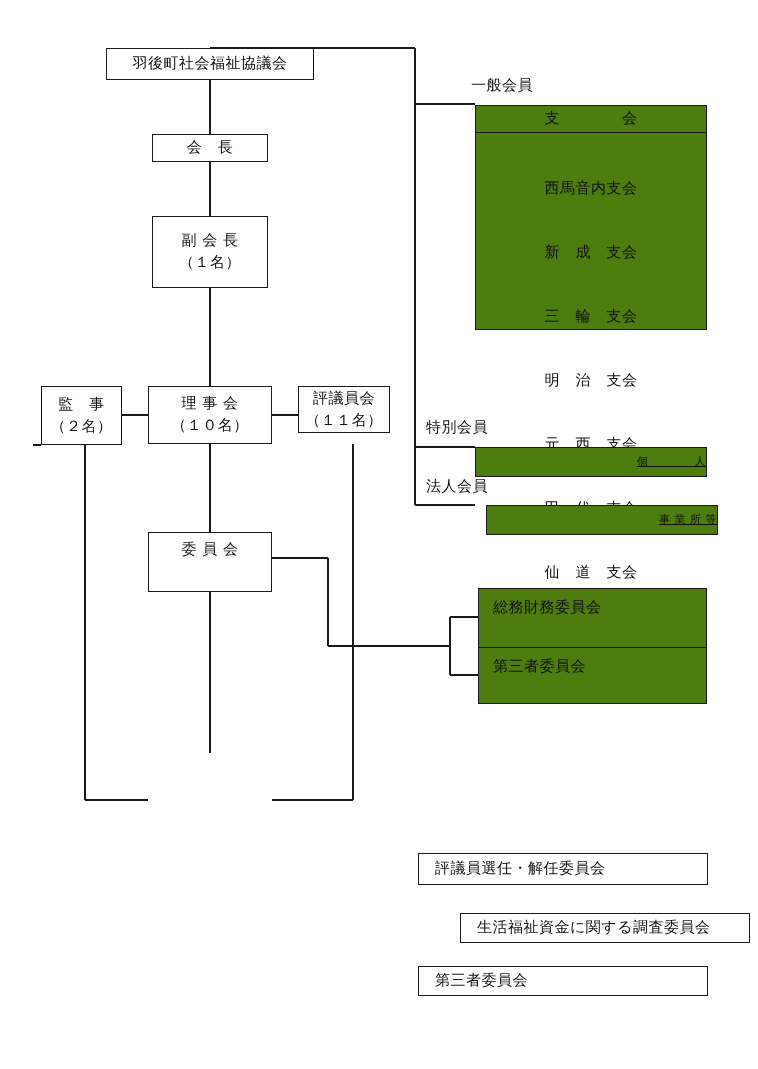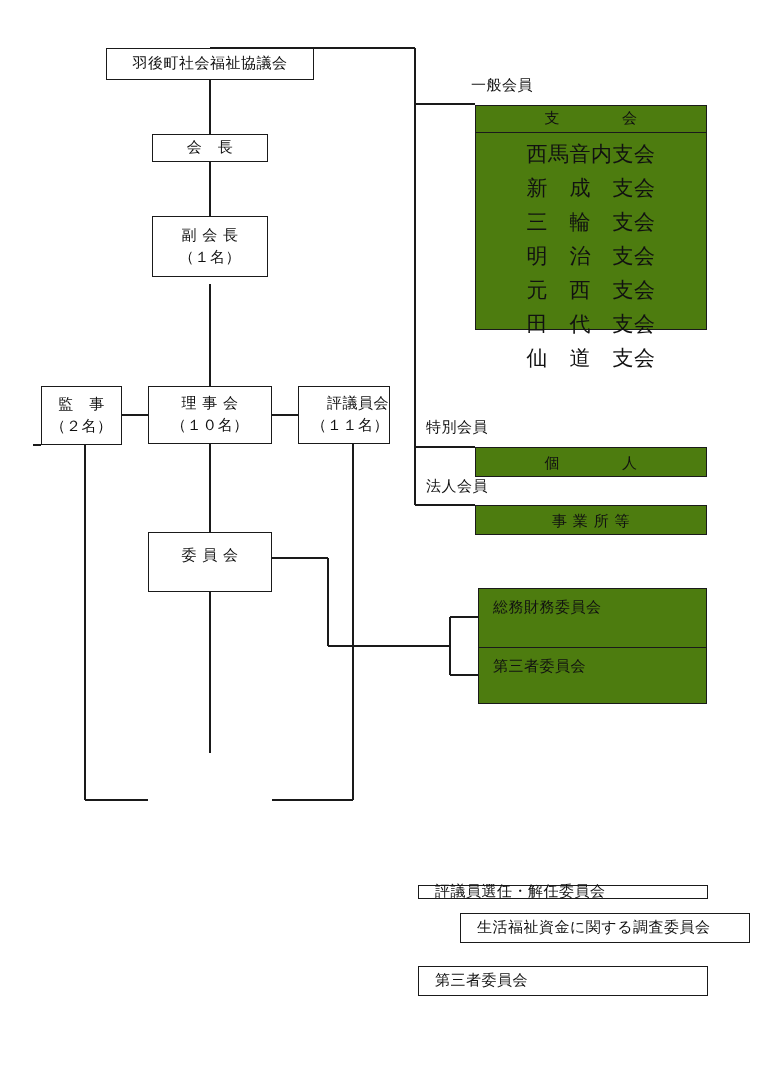--- a/index.html
+++ b/index.html
@@ -31,21 +31,21 @@
     align-items:center;
     justify-content:center;
     line-height:1.45;
     font-size:15px;
     letter-spacing:0.5px;
     white-space:pre;
     z-index:3;
   }
   .box.top-text{
     justify-content:flex-start;
-    padding-top:12px;
+    padding-top:6px;
   }
   .box.left-text{
     align-items:flex-start;
     padding-left:16px;
   }
   .plain-label{
     position:absolute;
     font-size:15px;
     letter-spacing:0.5px;
     white-space:pre;
@@ -67,31 +67,33 @@
     font-size:15px;
     letter-spacing:0.5px;
     white-space:pre;
     padding:3px 0 4px 0;
   }
   .tbl-body{
     padding:4px 0 6px 0;
   }
   .tbl-row{
     text-align:center;
-    font-size:21px;
+    font-size:15px;
     letter-spacing:0.5px;
     white-space:pre;
     padding:3px 0;
+    margin-top:39px;
   }
   .tbl-one{
-    text-align:center;
-    font-size:15px;
+    text-align:right;
+    font-size:11px;
     letter-spacing:0.5px;
     white-space:pre;
     padding:6px 0 7px 0;
+    text-decoration:underline;
   }
   .cmt-cell{
     box-sizing:border-box;
     font-size:15px;
     letter-spacing:0.5px;
     white-space:pre;
     padding:9px 0 0 14px;
   }
   .cmt-cell.divider{
     border-top:1.6px solid #1a1a1a;
@@ -146,36 +148,36 @@
   </svg>
 
   <div class="box" style="left:106px;top:48px;width:208px;height:32px;text-align:center;">
     <span>羽後町社会福祉協議会</span>
   </div>
 
   <div class="box" style="left:152px;top:134px;width:116px;height:28px;">
     <span>会　長</span>
   </div>
 
-  <div class="box" style="left:152px;top:216px;width:116px;height:61px;">
+  <div class="box" style="left:152px;top:216px;width:116px;height:72px;">
     <span>副 会 長</span>
     <span>（１名）</span>
   </div>
 
   <div class="box" style="left:41px;top:386px;width:81px;height:59px;">
     <span>監　事</span>
     <span>（２名）</span>
   </div>
 
   <div class="box" style="left:148px;top:386px;width:124px;height:58px;">
     <span>理 事 会</span>
     <span>（１０名）</span>
   </div>
 
-  <div class="box" style="left:298px;top:386px;width:92px;height:58px;align-items:flex-end;">
+  <div class="box" style="left:298px;top:386px;width:92px;height:47px;">
     <span>評議員会</span>
     <span>（１１名）</span>
   </div>
 
   <div class="box top-text" style="left:148px;top:532px;width:124px;height:60px;">
     <span>委 員 会</span>
   </div>
 
 
   <div class="plain-label" style="left:432px;top:76px;margin-left:36px;">一般会員</div>
@@ -194,30 +196,30 @@
   </div>
 
   <div class="plain-label" style="left:423px;top:418px;">特別会員</div>
 
   <div class="tbl" style="left:475px;top:447px;width:232px;height:30px;">
     <div class="tbl-one">個　　　　人</div>
   </div>
 
   <div class="plain-label" style="left:423px;top:477px;">法人会員</div>
 
-  <div class="tbl" style="left:475px;top:505px;width:232px;height:30px;">
+  <div class="tbl" style="left:486px;top:505px;width:232px;height:30px;">
     <div class="tbl-one">事 業 所 等</div>
   </div>
 
   <div class="tbl" style="left:478px;top:588px;width:229px;height:116px;">
     <div class="cmt-cell" style="height:58px;">総務財務委員会</div>
     <div class="cmt-cell divider" style="height:58px;">第三者委員会</div>
   </div>
 
-  <div class="box left-text" style="left:418px;top:853px;width:290px;height:14px;margin-top:32px;">
+  <div class="box left-text" style="left:418px;top:853px;width:290px;height:32px;">
     <span>評議員選任・解任委員会</span>
   </div>
 
   <div class="box left-text" style="left:418px;top:913px;width:290px;height:30px;margin-left:42px;">
     <span>生活福祉資金に関する調査委員会</span>
   </div>
 
   <div class="box left-text" style="left:418px;top:966px;width:290px;height:30px;">
     <span>第三者委員会</span>
   </div>

